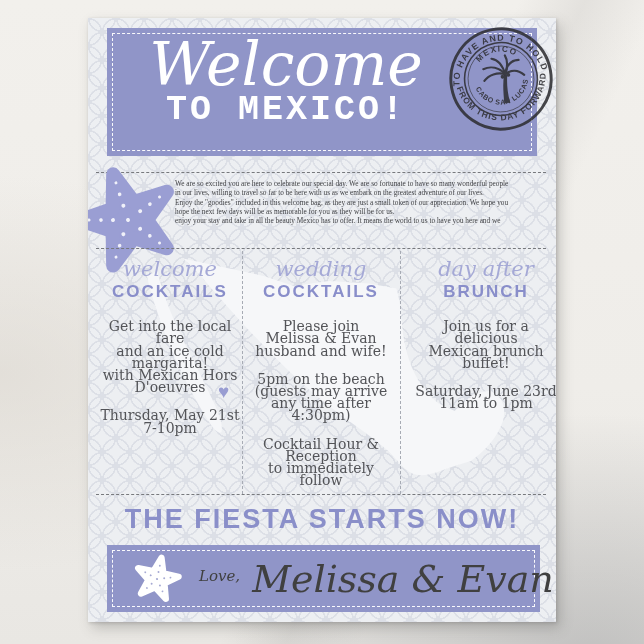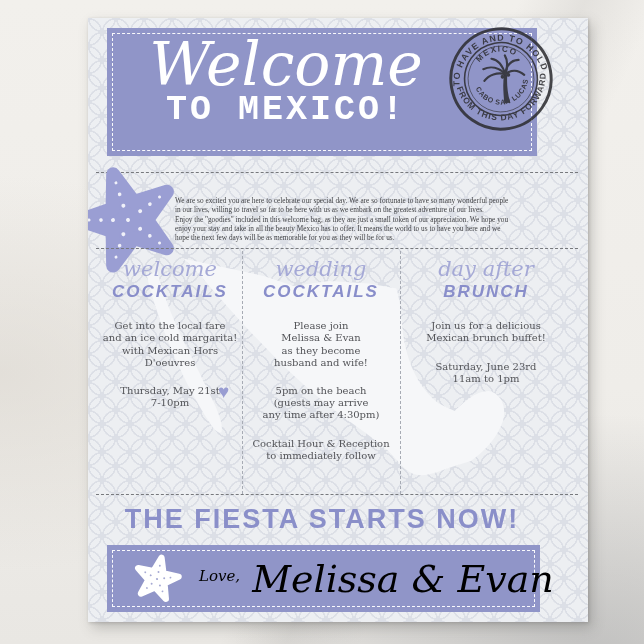--- a/index.html
+++ b/index.html
@@ -12,49 +12,49 @@
            linear-gradient(180deg,#f2f0ec 0%,#efede9 60%,#e9e7e3 100%);}
   
   .flyer{position:absolute;left:88px;top:18px;width:468px;height:604px;overflow:hidden;
          background-color:#edeff2;
          background-image:
            radial-gradient(circle 14px at 14px 0,    transparent 12.4px, #dcdfe6 12.6px 14px, transparent 14.3px),
            radial-gradient(circle 14px at 14px 28px, transparent 12.4px, #dcdfe6 12.6px 14px, transparent 14.3px),
            radial-gradient(circle 14px at 0 14px,    transparent 12.4px, #dcdfe6 12.6px 14px, transparent 14.3px),
            radial-gradient(circle 14px at 28px 14px, transparent 12.4px, #dcdfe6 12.6px 14px, transparent 14.3px);
          background-size:28px 28px;
-         box-shadow:4px 6px 12px rgba(90,88,85,.30), 1px 1px 3px rgba(90,88,85,.25);padding-left:32px;}
+         box-shadow:4px 6px 12px rgba(90,88,85,.30), 1px 1px 3px rgba(90,88,85,.25);}
   .hline{position:absolute;left:8px;right:10px;height:0;border-top:1px dashed #77797d;}
   .vline{position:absolute;top:233px;height:243px;width:0;border-left:1px dashed #a7abb4;}
   
   .header-box{position:absolute;left:19px;top:10px;width:430px;height:128px;background:#9095c8;}
   .dashed-inset{position:absolute;inset:5px;border:1px dashed rgba(255,255,255,.95);pointer-events:none;}
   .header-text{position:absolute;inset:0;padding-right:72px;text-align:center;color:#fff;}
   .t-script{font-family:"DejaVu Serif",serif;font-style:italic;font-size:60px;line-height:1;margin-top:6px;}
   .t-caps{font-family:Liberation Mono, monospace;font-weight:bold;font-size:35px;letter-spacing:3px;margin-top:-4px;}
   .stamp{position:absolute;left:354px;top:2px;width:118px;height:118px;transform:rotate(-10deg);opacity:.88;}
   
   .starfish-big{position:absolute;left:-22px;top:140px;}
-  .intro{position:absolute;left:87px;top:178px;color:#414245;
+  .intro{position:absolute;left:87px;top:161px;color:#414245;
          font-family:"Liberation Serif",serif;font-size:7.3px;line-height:9.3px;white-space:nowrap;}
   
   .map{position:absolute;left:55px;top:238px;}
   .heart{position:absolute;left:130px;top:364px;font-size:19px;color:#999dd2;line-height:1;}
   
   .col{position:absolute;top:240px;width:148px;text-align:center;}
   .col-script{font-family:"DejaVu Serif",serif;font-style:italic;font-size:21px;color:#a5a9d6;line-height:1.1;}
   .col-title{font-family:"Liberation Sans",sans-serif;font-weight:bold;font-size:17px;
-             letter-spacing:2px;color:#898eca;margin-top:1px;margin-bottom:18px;font-style:italic;}
-  .blk{margin-bottom:16px;font-family:"DejaVu Serif",serif;font-size:10px;line-height:12.2px;color:#535458;}
+             letter-spacing:2px;color:#898eca;margin-top:1px;margin-bottom:18px;}
+  .blk{margin-bottom:16px;font-family:"DejaVu Serif",serif;font-size:14px;line-height:12.2px;color:#535458;}
   
   .fiesta{position:absolute;left:0;top:486px;width:468px;text-align:center;
           font-family:"Liberation Sans",sans-serif;font-weight:bold;font-size:27px;
           letter-spacing:2px;color:#8a8fc9;transform:scaleY(1.05);}
   .footer-bar{position:absolute;left:19px;top:527px;width:433px;height:67px;background:#9095c8;}
-  .footer-row{position:absolute;inset:0;display:flex;align-items:center;color:#000000;}
+  .footer-row{position:absolute;inset:0;display:flex;align-items:center;color:#404040;}
   .footer-star{margin-left:22px;flex:0 0 auto;}
   .love{font-family:"DejaVu Serif",serif;font-style:italic;font-size:15px;margin-left:14px;margin-top:-6px;}
   .names{font-family:"DejaVu Serif",serif;font-style:italic;font-size:38px;margin-left:12px;white-space:nowrap;}
 </style>
 </head>
 <body>
 
 <div class="stage">
   <div class="flyer">
 
@@ -122,22 +122,22 @@
             <circle cx="-25.7" cy="-8.3" r="1.8"></circle>
             <circle cx="-37.1" cy="-12.1" r="1.5"></circle>
         </g>
       </g>
     </svg>
 
     <div class="intro">
       <div>We are so excited you are here to celebrate our special day.  We are so fortunate to have so many wonderful people</div>
       <div>in our lives, willing to travel so far to be here with us as we embark on the greatest adventure of our lives.</div>
       <div>Enjoy the "goodies" included in this welcome bag, as they are just a small token of our appreciation.  We hope you</div>
+      <div>hope the next few days will be as memorable for you as they will be for us.</div>
       <div>enjoy your stay and take in all the beauty Mexico has to offer.  It means the world to us to have you here and we</div>
-      <div>hope the next few days will be as memorable for you as they will be for us.</div>
     </div>
 
     <div class="hline" style="top:230px"></div>
 
     <svg class="map" width="372" height="250" viewBox="0 0 370 200" preserveAspectRatio="none">
       <g fill="#f6f7f9">
         <path d="M14,12 C20,30 30,52 44,74 C54,90 64,106 72,120 C76,128 80,136 78,141 C74,143 68,136 62,128 C50,112 38,94 28,74 C18,55 8,32 4,16 Z"></path>
         <path d="M40,2 L120,16 L150,24 L185,20 L225,22 L252,26 C258,40 256,58 262,76 C268,94 278,108 294,118 L310,124 C318,118 330,108 344,108 C356,110 362,120 358,132 C352,146 340,156 326,164 L310,168 C295,172 280,178 268,174 C258,170 252,162 244,156 C230,146 215,138 198,128 C175,114 152,98 130,80 C108,62 85,42 66,24 C56,14 48,8 40,2 Z"></path>
       </g>
     </svg>
@@ -158,21 +158,20 @@
         <div>7-10pm</div>
       </div>
     </div>
 
     <div class="col" style="left:159px">
       <div class="col-script">wedding</div>
       <div class="col-title">COCKTAILS</div>
       <div class="blk">
         <div>Please join</div>
         <div>Melissa &amp; Evan</div>
-        <div>as they become</div>
         <div>husband and wife!</div>
       </div>
       <div class="blk">
         <div>5pm on the beach</div>
         <div>(guests may arrive</div>
         <div>any time after 4:30pm)</div>
       </div>
       <div class="blk">
         <div>Cocktail Hour &amp; Reception</div>
         <div>to immediately follow</div>

